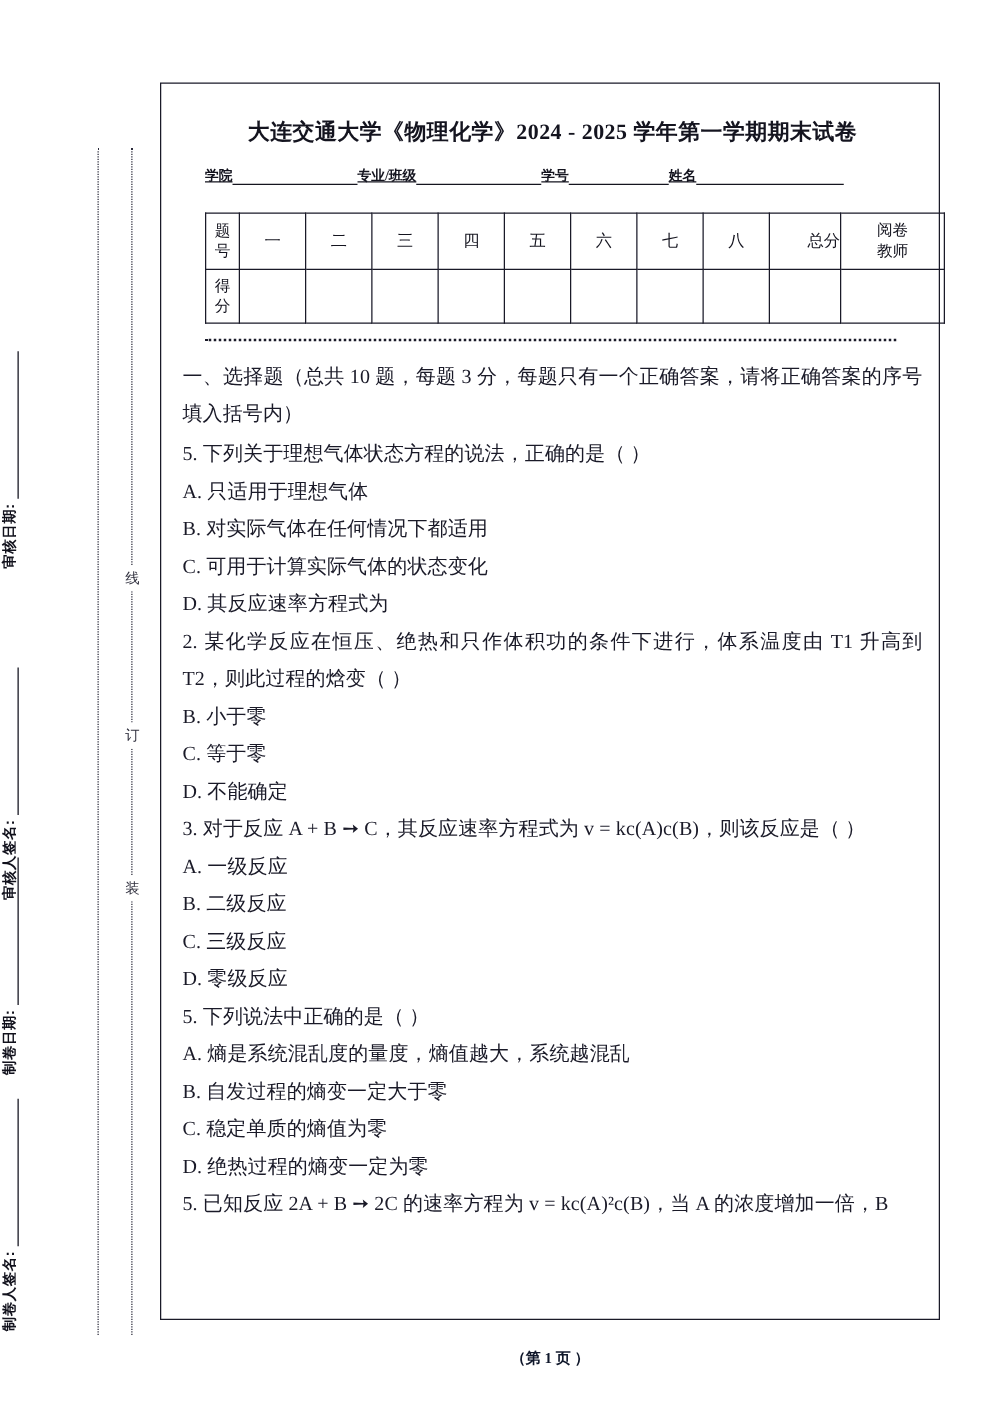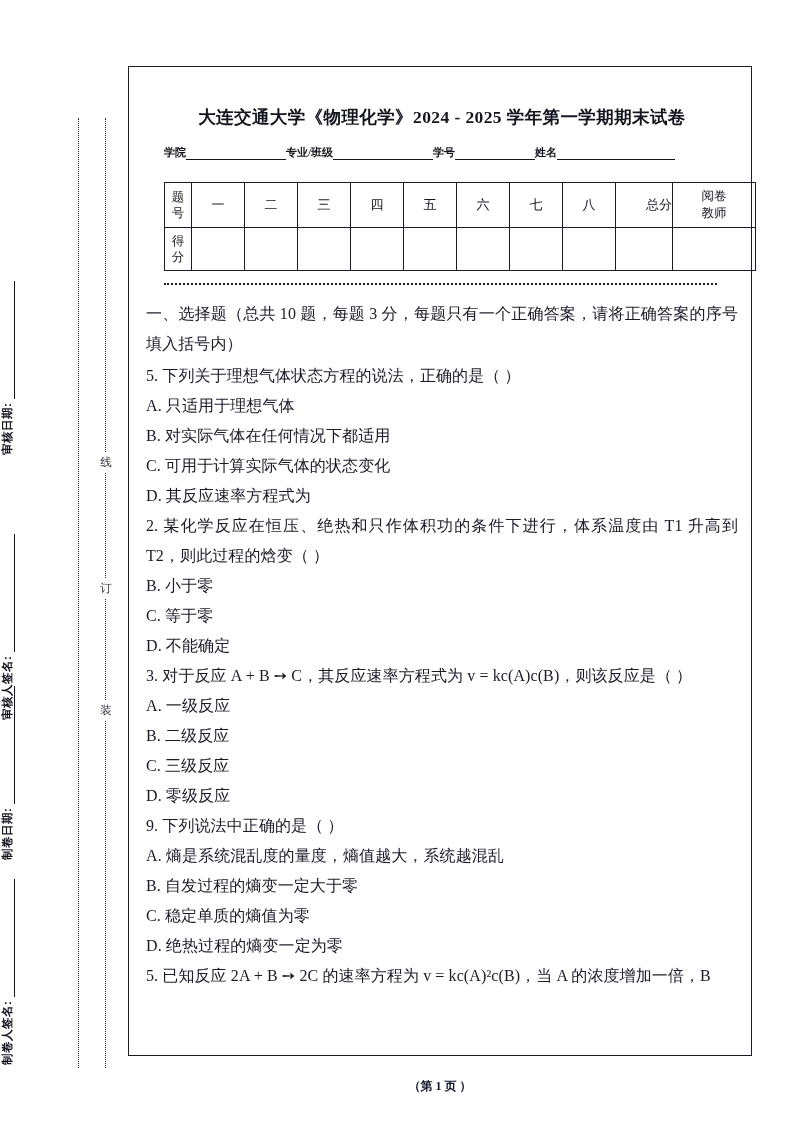--- a/index.html
+++ b/index.html
@@ -87,33 +87,34 @@
     width: 592px;
   }
 
   .exam-title {
     font-size: 17.5px;
     font-weight: bold;
     text-align: center;
     letter-spacing: 0.4px;
     font-family: "Liberation Serif", "DejaVu Serif", serif;
     color: #14141f;
-    margin: 24px 0 0 0;
+    margin: 12px 0 0 0;
     white-space: nowrap;
   }
 
   
   .info-row {
     margin: 16px 0 0 18px;
     font-size: 11.5px;
     font-family: "Liberation Serif", "DejaVu Serif", serif;
     color: #14141f;
     display: flex;
     align-items: flex-start;
     white-space: nowrap;
+    text-decoration: underline;
   }
   .info-field { display: inline-flex; align-items: flex-end; }
   .info-label { font-weight: bold; font-size: 11px; }
   .info-blank {
     display: inline-block;
     border-bottom: 1px solid #14141f;
     height: 13px;
   }
   .b1 { width: 100px; }
   .b2 { width: 100px; }
@@ -296,21 +297,21 @@
       <div class="q-opt">B. 小于零</div>
       <div class="q-opt">C. 等于零</div>
       <div class="q-opt">D. 不能确定</div>
 
       <div class="q-stem">3. 对于反应 A + B ➙ C，其反应速率方程式为 v = kc(A)c(B)，则该反应是（  ）</div>
       <div class="q-opt">A. 一级反应</div>
       <div class="q-opt">B. 二级反应</div>
       <div class="q-opt">C. 三级反应</div>
       <div class="q-opt">D. 零级反应</div>
 
-      <div class="q-stem">9. 下列说法中正确的是（  ）</div>
+      <div class="q-stem">5. 下列说法中正确的是（  ）</div>
       <div class="q-opt">A. 熵是系统混乱度的量度，熵值越大，系统越混乱</div>
       <div class="q-opt">B. 自发过程的熵变一定大于零</div>
       <div class="q-opt">C. 稳定单质的熵值为零</div>
       <div class="q-opt">D. 绝热过程的熵变一定为零</div>
 
       <div class="q-stem">5. 已知反应 2A + B ➙ 2C 的速率方程为 v = kc(A)²c(B)，当 A 的浓度增加一倍，B</div>
 
     </div>
   </div>
 </div>

